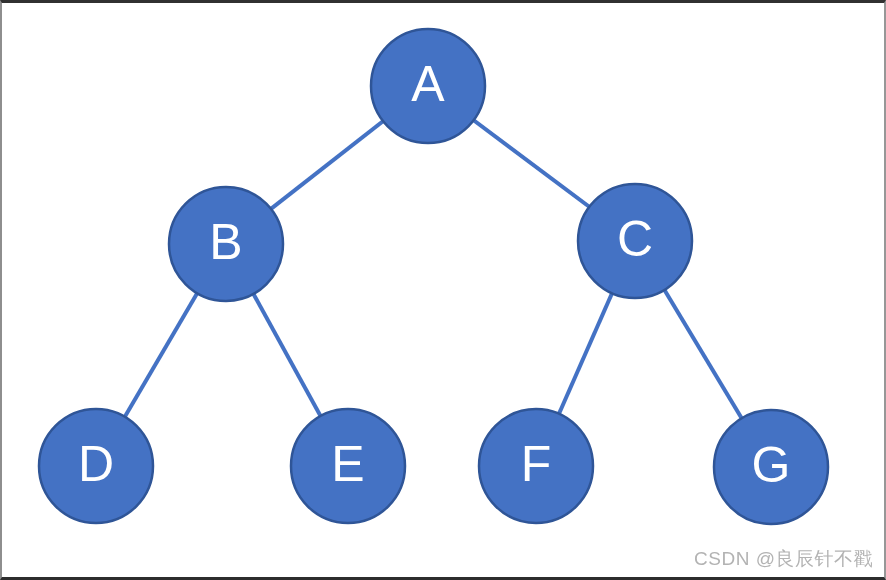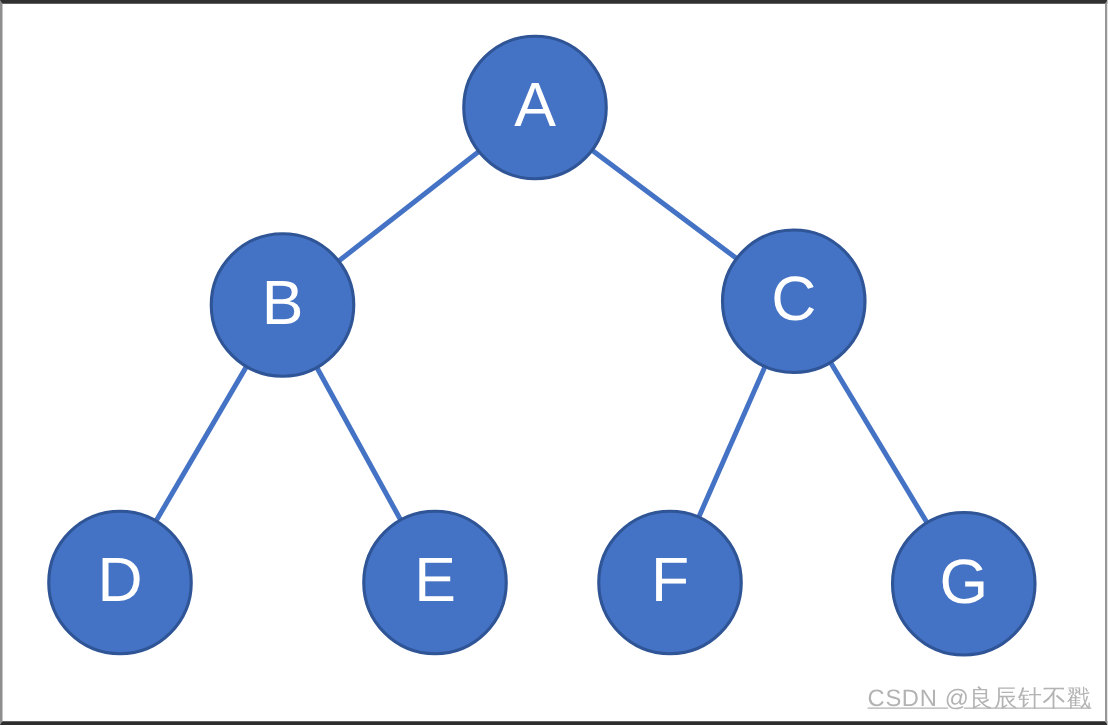--- a/index.html
+++ b/index.html
@@ -41,21 +41,20 @@
   }
   .watermark {
     position: absolute;
     right: 11px;
     bottom: 5px;
     font-size: 19px;
     letter-spacing: 0.5px;
     color: #b3b3b3;
     white-space: nowrap;
     user-select: none;
-    text-decoration: underline;
   }
 </style>
 </head>
 <body>
 
 <div class="frame">
   <svg viewBox="0 0 882 574">
     <g>
       <line class="edge" x1="426" y1="83" x2="224" y2="241" stroke="#4472C4"></line>
       <line class="edge" x1="426" y1="83" x2="633" y2="238" stroke="#4472C4"></line>

